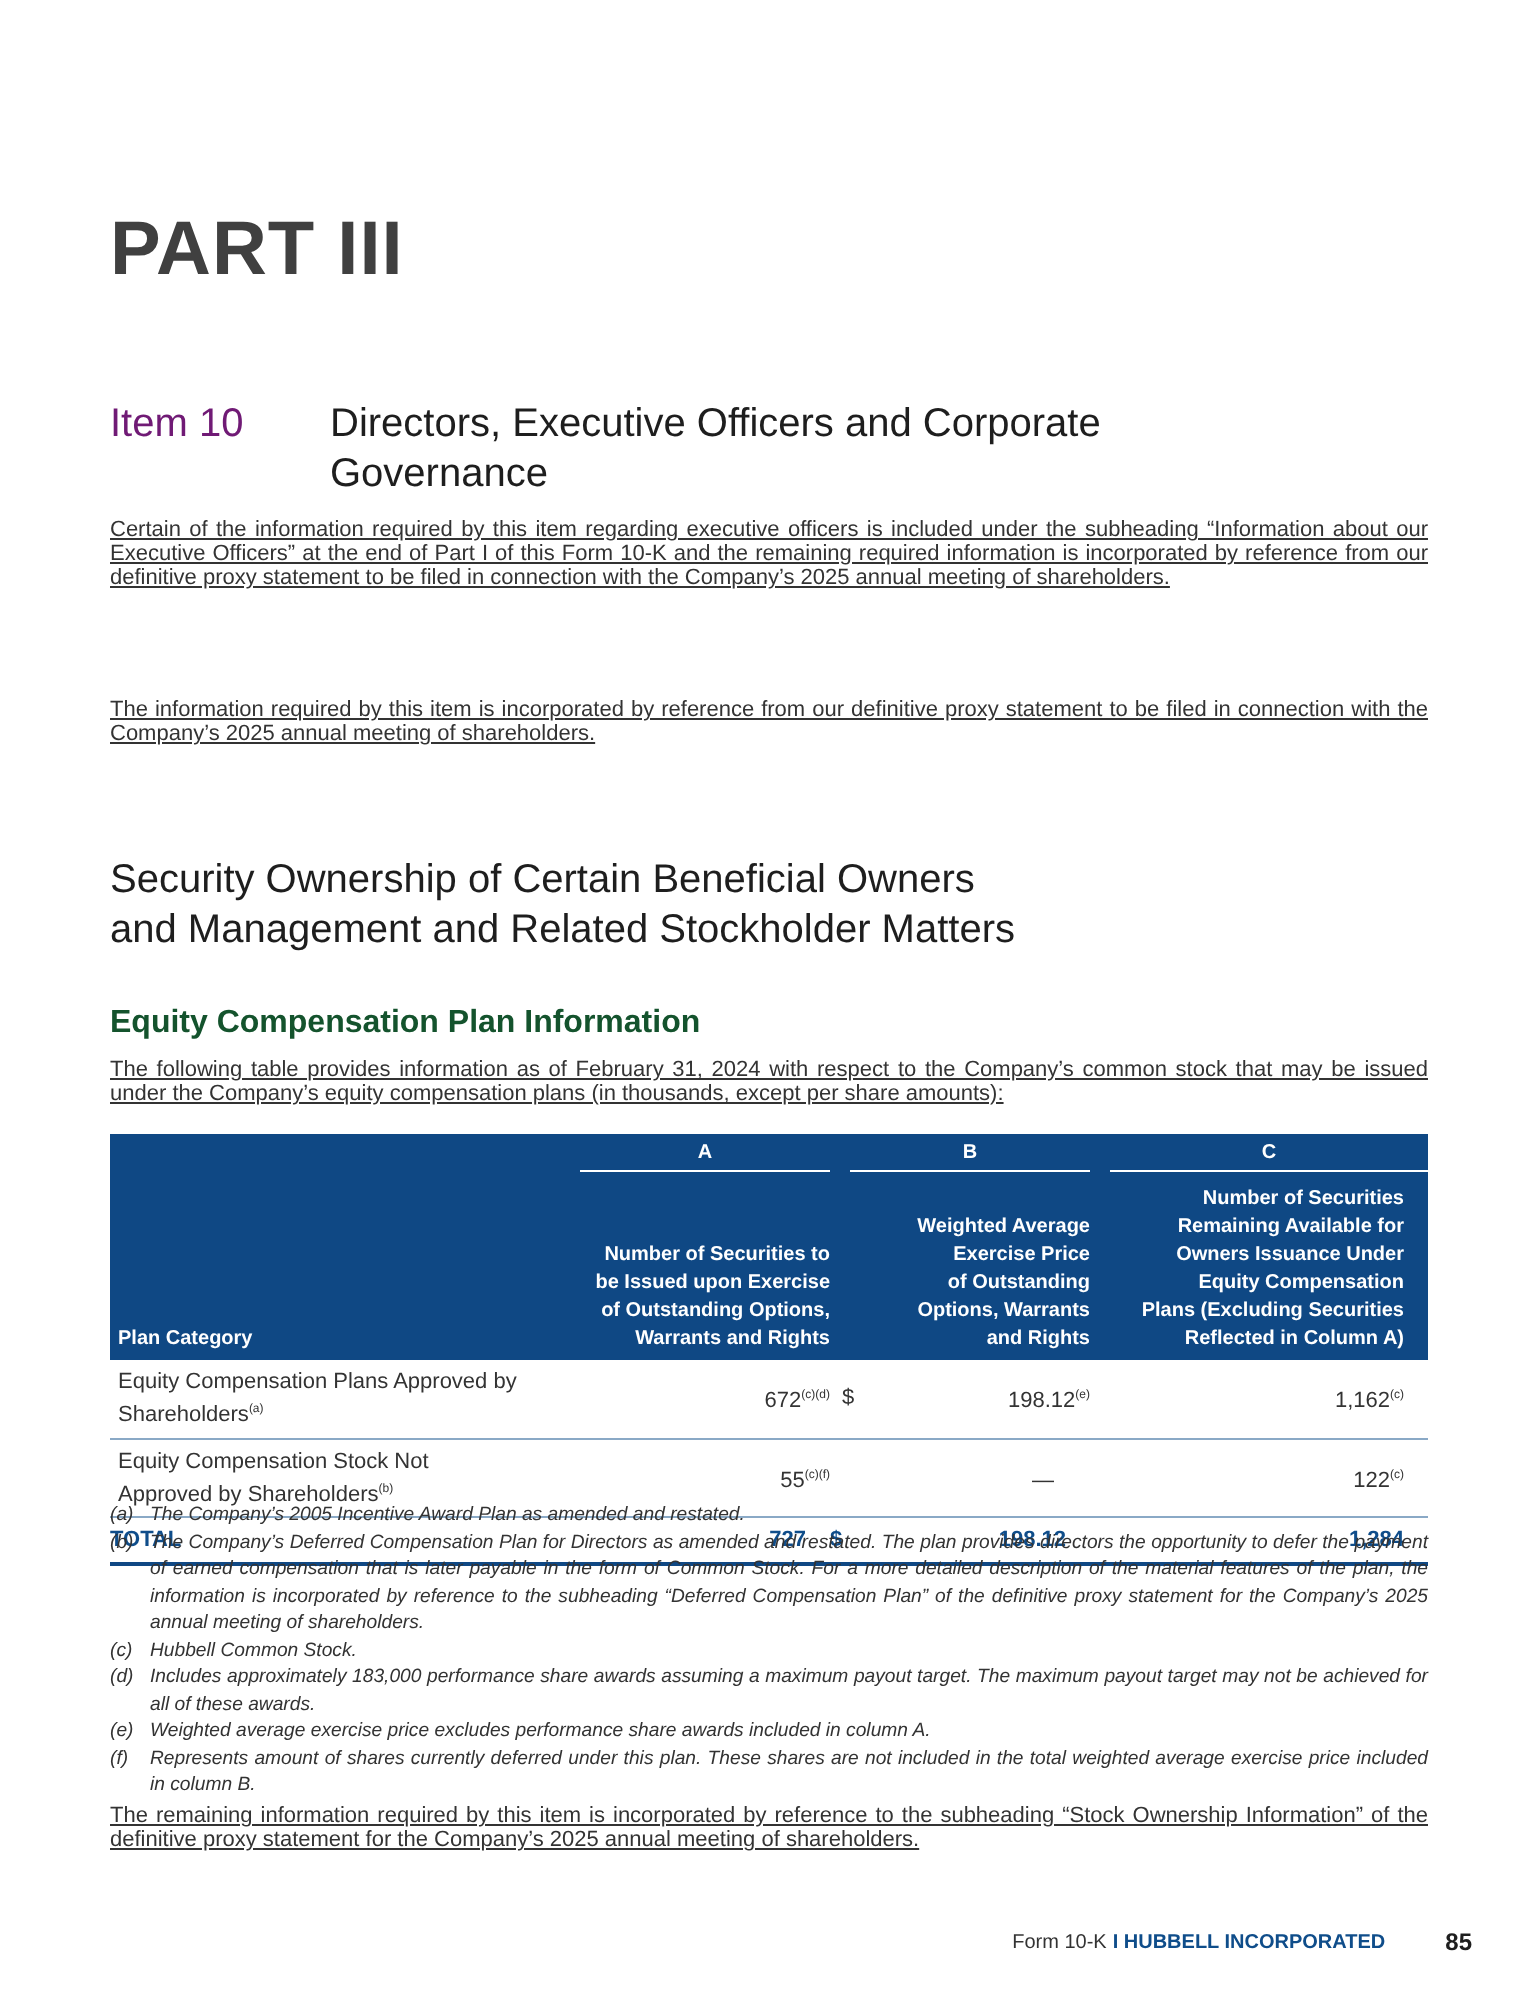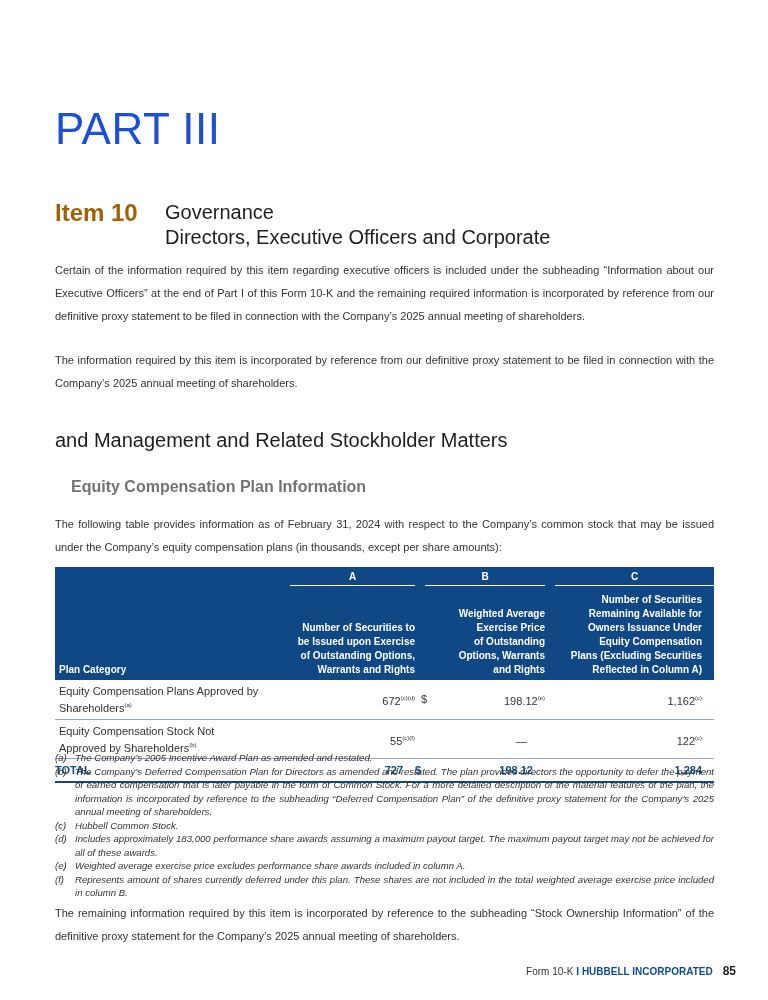--- a/index.html
+++ b/index.html
@@ -3,36 +3,36 @@
 <meta charset="utf-8">
 <style>
   html, body { margin: 0; padding: 0; background: #ffffff; }
   body {
     width: 768px; height: 1000px; position: relative; overflow: hidden;
     font-family: "Liberation Sans", sans-serif; color: #2b2b2b;
   }
   .page { position: absolute; left: 55px; top: 0; width: 659px; }
   .part-title {
     position: absolute; top: 104px; left: 0;
-    font-size: 44px; font-weight: normal; color: #1d4ed8; letter-spacing: 0.5px;
+    font-size: 38px; font-weight: bold; color: #404040; letter-spacing: 0.5px;
     margin: 0;
   }
   .item { position: absolute; left: 0; width: 659px; }
   .item-head { display: flex; }
   .item-num {
-    width: 110px; flex: none; font-size: 24px; color: #a16207; font-weight: bold;
+    width: 110px; flex: none; font-size: 20px; color: #701a75; font-weight: normal;
     line-height: 25px;
   }
   .item-title {
     font-size: 20px; color: #1e1e1e; line-height: 25px; font-weight: normal;
   }
   .para {
-    font-size: 11px; line-height: 23px; color: #333; text-align: justify; margin-top: 9px;
-  }
-  .sub-title { font-size: 16px; color: #737373; margin: 16px; line-height: 20px; }
+    font-size: 11px; line-height: 12px; color: #333; text-align: justify; margin-top: 9px; text-decoration: underline;
+  }
+  .sub-title { font-size: 16px; color: #14532d; margin: 0; line-height: 20px; }
 
   table.eq {
     position: absolute; left: 0; top: 567px; width: 659px; border-collapse: collapse;
     font-size: 10.5px;
   }
   .eq thead th { background: #0f4884; color: #fff; font-weight: bold; }
   .eq .colhead th { text-align: center; padding: 4px 0 3px 0; font-size: 10px; }
   .eq .colhead th.letter span { display: block; border-bottom: 1px solid #fff; padding-bottom: 3px; }
   .eq .desc th { text-align: right; vertical-align: bottom; line-height: 14px; padding: 4px 0 3px 0; font-size: 10px; }
   .eq .desc th.cat { text-align: left; padding-left: 4px; }
@@ -54,47 +54,48 @@
   .note { display: flex; }
   .note .lbl { width: 20px; flex: none; }
   .note .txt { text-align: justify; }
 
   .closing { position: absolute; left: 0; top: 893px; width: 659px; }
   .footer {
     position: absolute; right: 32px; top: 964px; font-size: 10px; color: #333;
     display: flex; align-items: center;
   }
   .footer .co { color: #0f4d8a; font-weight: bold; margin-left: 3px; }
-  .footer .pg { font-weight: bold; font-size: 12px; color: #1e1e1e; margin-left: 10px; }
+  .footer .pg { font-weight: bold; font-size: 12px; color: #1e1e1e; margin-left: 30px; }
 </style>
 </head>
 <body>
 
 <div class="page">
 
   <h1 class="part-title">PART III</h1>
 
   <section class="item" style="top:200px;">
     <div class="item-head">
       <div class="item-num">Item 10</div>
       <div class="item-title">
+        <div>Directors, Executive Officers and Corporate</div>
         <div>Governance</div>
-        <div>Directors, Executive Officers and Corporate</div>
       </div>
     </div>
     <p class="para">Certain of the information required by this item regarding executive officers is included under the subheading “Information about our Executive Officers” at the end of Part I of this Form 10-K and the remaining required information is incorporated by reference from our definitive proxy statement to be filed in connection with the Company’s 2025 annual meeting of shareholders.</p>
   </section>
 
   <section class="item" style="top:340px;">
     <p class="para">The information required by this item is incorporated by reference from our definitive proxy statement to be filed in connection with the Company’s 2025 annual meeting of shareholders.</p>
   </section>
 
   <section class="item" style="top:428px;">
     <div class="item-head">
       <div class="item-title">
+        <div>Security Ownership of Certain Beneficial Owners</div>
         <div>and Management and Related Stockholder Matters</div>
       </div>
     </div>
     <h2 class="sub-title" style="margin-top:24px;">Equity Compensation Plan Information</h2>
     <p class="para" style="margin-top:7px;">The following table provides information as of February 31, 2024 with respect to the Company’s common stock that may be issued under the Company’s equity compensation plans (in thousands, except per share amounts):</p>
   </section>
 
   <table class="eq">
     <colgroup>
       <col style="width:225px">

